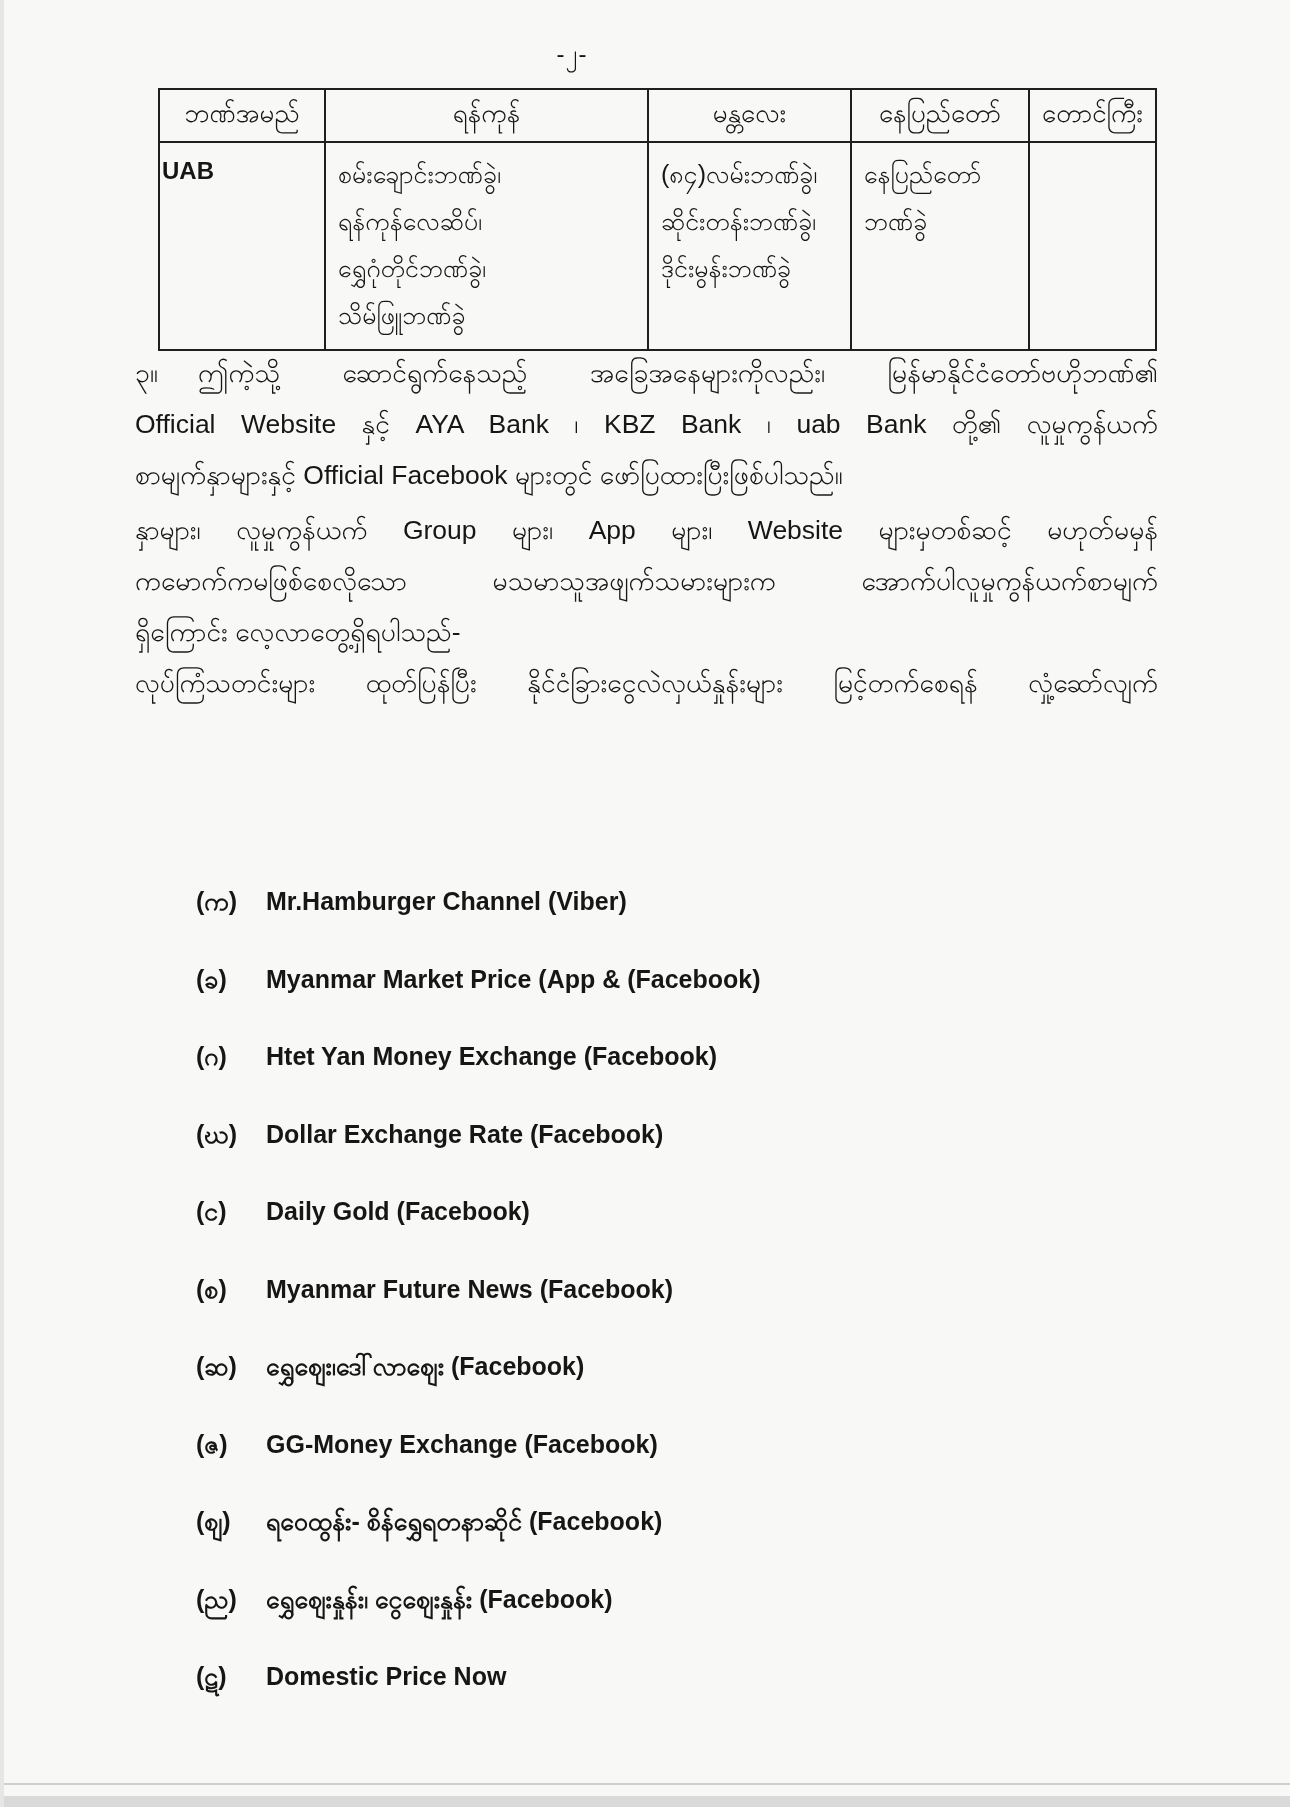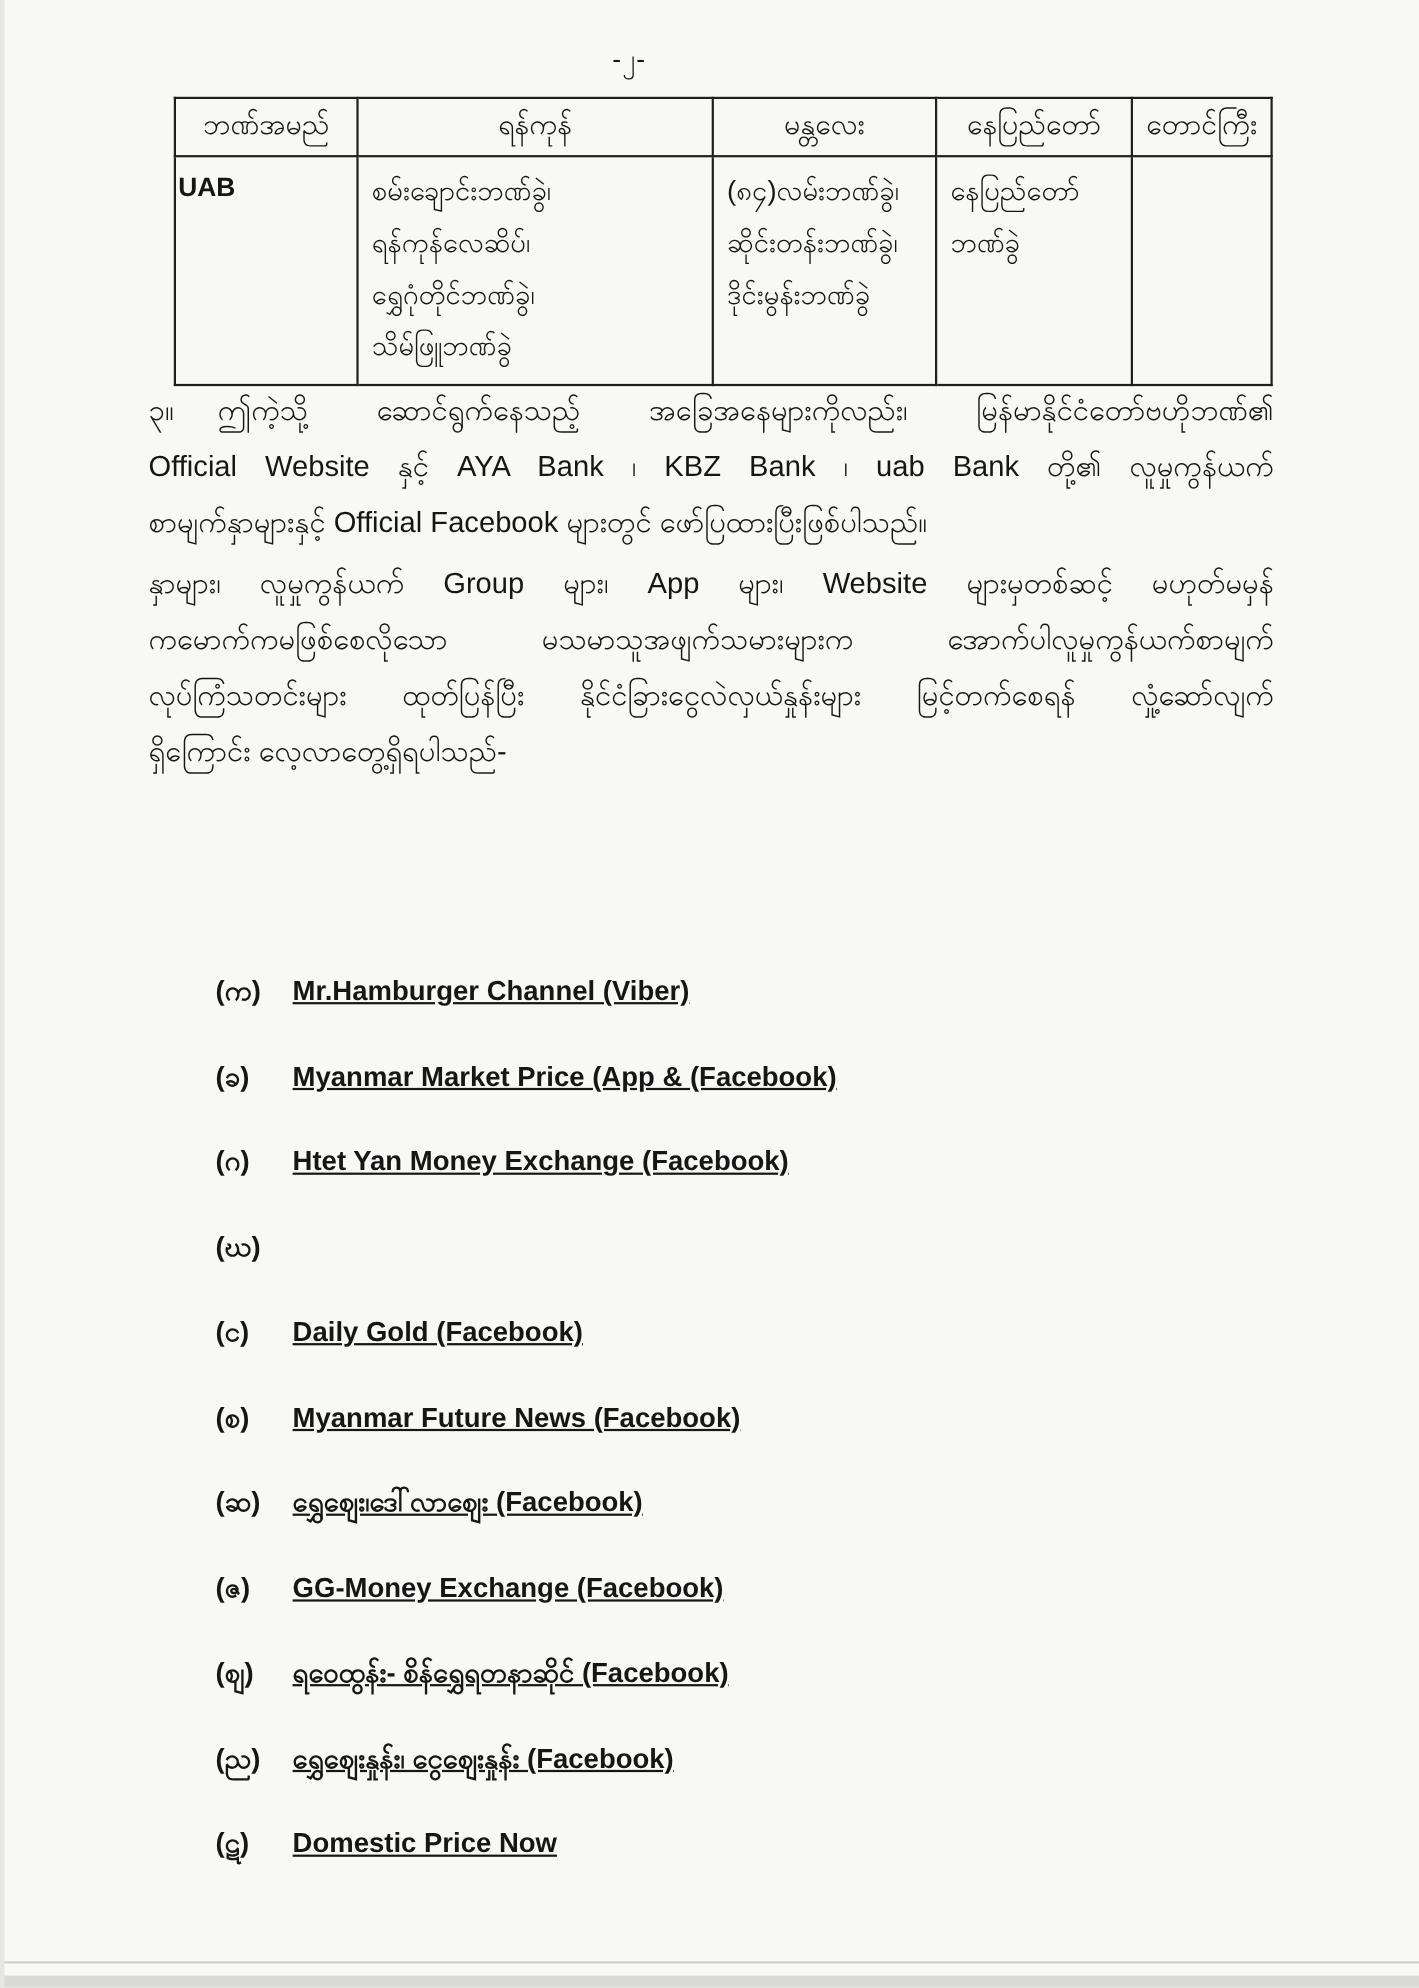--- a/index.html
+++ b/index.html
@@ -41,21 +41,21 @@
   }
   .para .ln{text-align:justify;text-align-last:justify;overflow:hidden;}
   .para .ln.last{text-align:left;text-align-last:left;}
   .pnum{margin-right:40px;}
   .list{
     position:absolute;left:196px;top:886px;width:950px;
     font-size:25px;font-weight:600;line-height:1.25;
   }
   .li-row{display:flex;height:77.5px;align-items:flex-start;}
   .li-label{flex:0 0 70px;}
-  .li-text{flex:1;text-decoration:underline;}
+  .li-text{flex:1;}
   .rule{position:absolute;left:0;top:1783px;width:100%;height:2px;background:var(--rule,#cfcfcf);}
   .strip{position:absolute;left:0;bottom:0;width:100%;height:11px;background:var(--edge,#dadada);}
   .left-edge{position:absolute;left:0;top:0;width:4px;height:100%;background:#e6e6e5;}
 </style>
 </head>
 <body style="--ink: #161616; --paper: #f8f8f6; --line: #1f1f1f; --rule: #cfcfcf; --edge: #dadada;">
 
 <div class="sheet">
 
   <div class="page-number">-၂-</div>
@@ -103,39 +103,40 @@
   </table>
 
   <div class="para" id="para-0" style="top:348px">
       <div class="ln"><span class="pnum">၃။</span><span>ဤကဲ့သို့ ဆောင်ရွက်နေသည့် အခြေအနေများကိုလည်း၊ မြန်မာနိုင်ငံတော်ဗဟိုဘဏ်၏</span></div>
       <div class="ln">Official Website နှင့် AYA Bank ၊ KBZ Bank ၊ uab Bank တို့၏ လူမှုကွန်ယက်</div>
       <div class="ln last">စာမျက်နှာများနှင့် Official Facebook များတွင် ဖော်ပြထားပြီးဖြစ်ပါသည်။</div>
     </div>
   <div class="para" id="para-1" style="top:505px">
       <div class="ln">နှာများ၊ လူမှုကွန်ယက် Group များ၊ App များ၊ Website များမှတစ်ဆင့် မဟုတ်မမှန်</div>
       <div class="ln">ကမောက်ကမဖြစ်စေလိုသော မသမာသူအဖျက်သမားများက အောက်ပါလူမှုကွန်ယက်စာမျက်</div>
+      <div class="ln last">ရှိကြောင်း လေ့လာတွေ့ရှိရပါသည်-</div>
       <div class="ln">လုပ်ကြံသတင်းများ ထုတ်ပြန်ပြီး နိုင်ငံခြားငွေလဲလှယ်နှုန်းများ မြင့်တက်စေရန် လှုံ့ဆော်လျက်</div>
-      <div class="ln last">ရှိကြောင်း လေ့လာတွေ့ရှိရပါသည်-</div>
     </div>
 
   <div class="list" id="list">
       <div class="li-row">
         <span class="li-label">(က)</span>
         <span class="li-text">Mr.Hamburger Channel (Viber)</span>
       </div>
       <div class="li-row">
         <span class="li-label">(ခ)</span>
         <span class="li-text">Myanmar Market Price (App &amp; (Facebook)</span>
       </div>
       <div class="li-row">
         <span class="li-label">(ဂ)</span>
         <span class="li-text">Htet Yan Money Exchange (Facebook)</span>
       </div>
       <div class="li-row">
         <span class="li-label">(ဃ)</span>
+        <span class="li-text">Dollar Exchange Rate (Facebook)</span>
       </div>
       <div class="li-row">
         <span class="li-label">(င)</span>
         <span class="li-text">Daily Gold (Facebook)</span>
       </div>
       <div class="li-row">
         <span class="li-label">(စ)</span>
         <span class="li-text">Myanmar Future News (Facebook)</span>
       </div>
       <div class="li-row">

